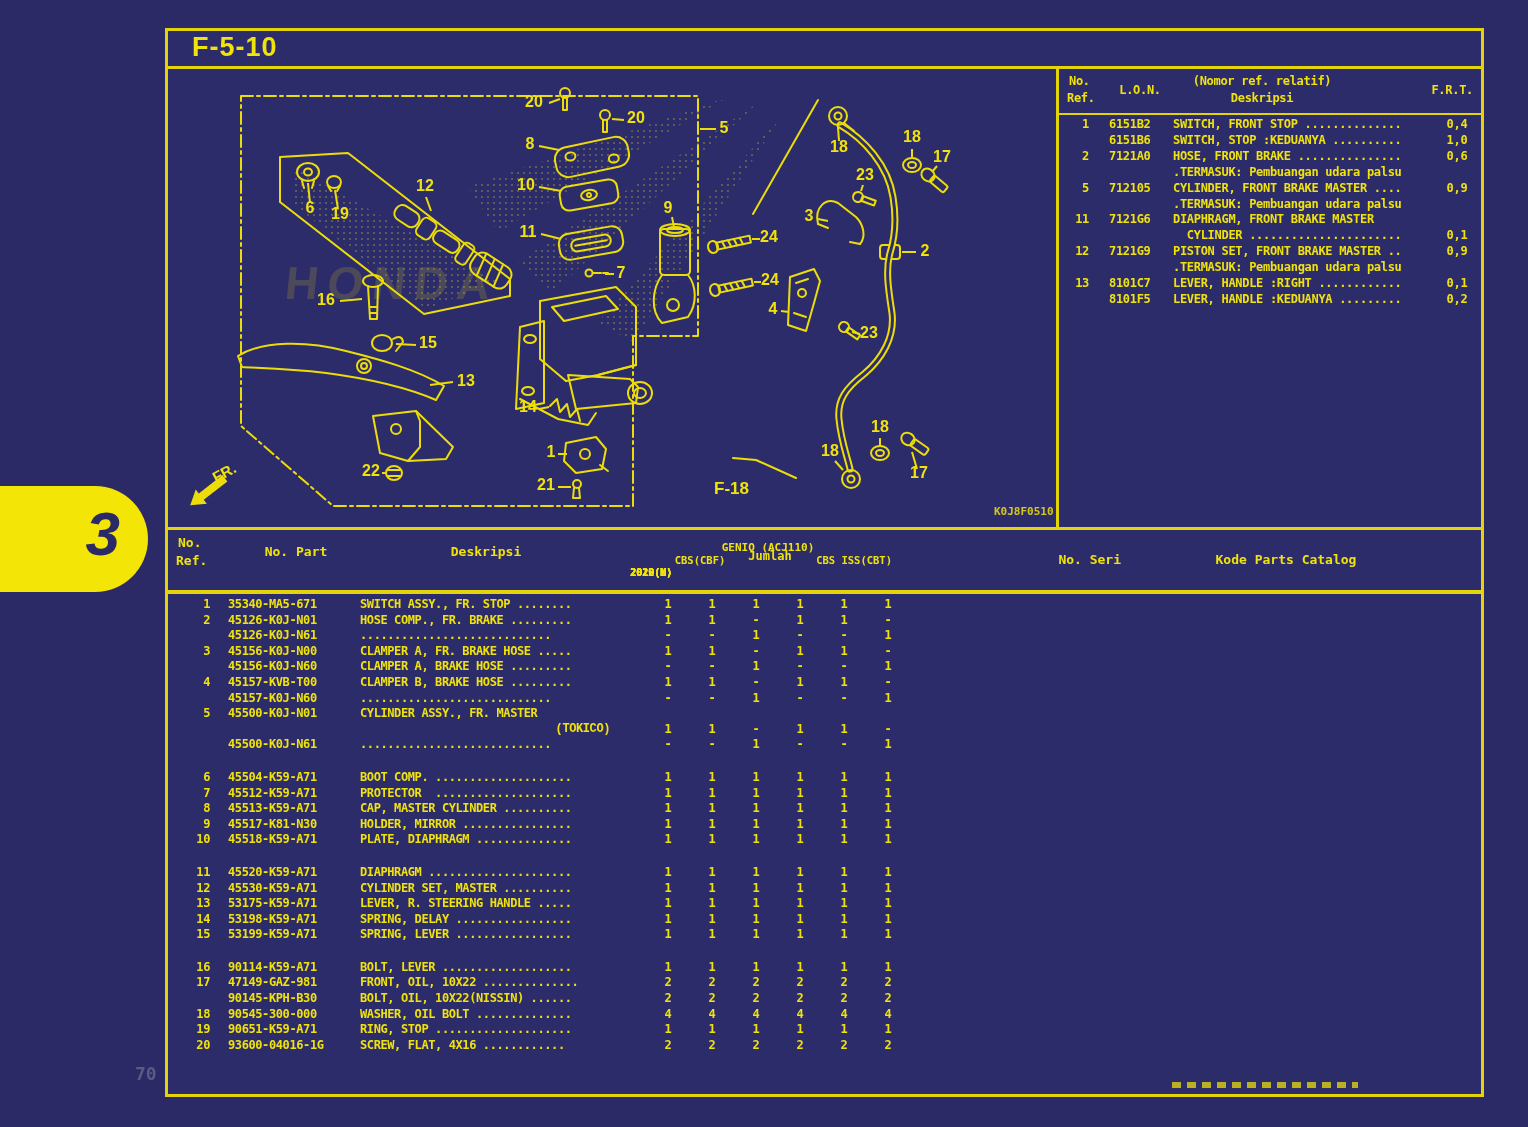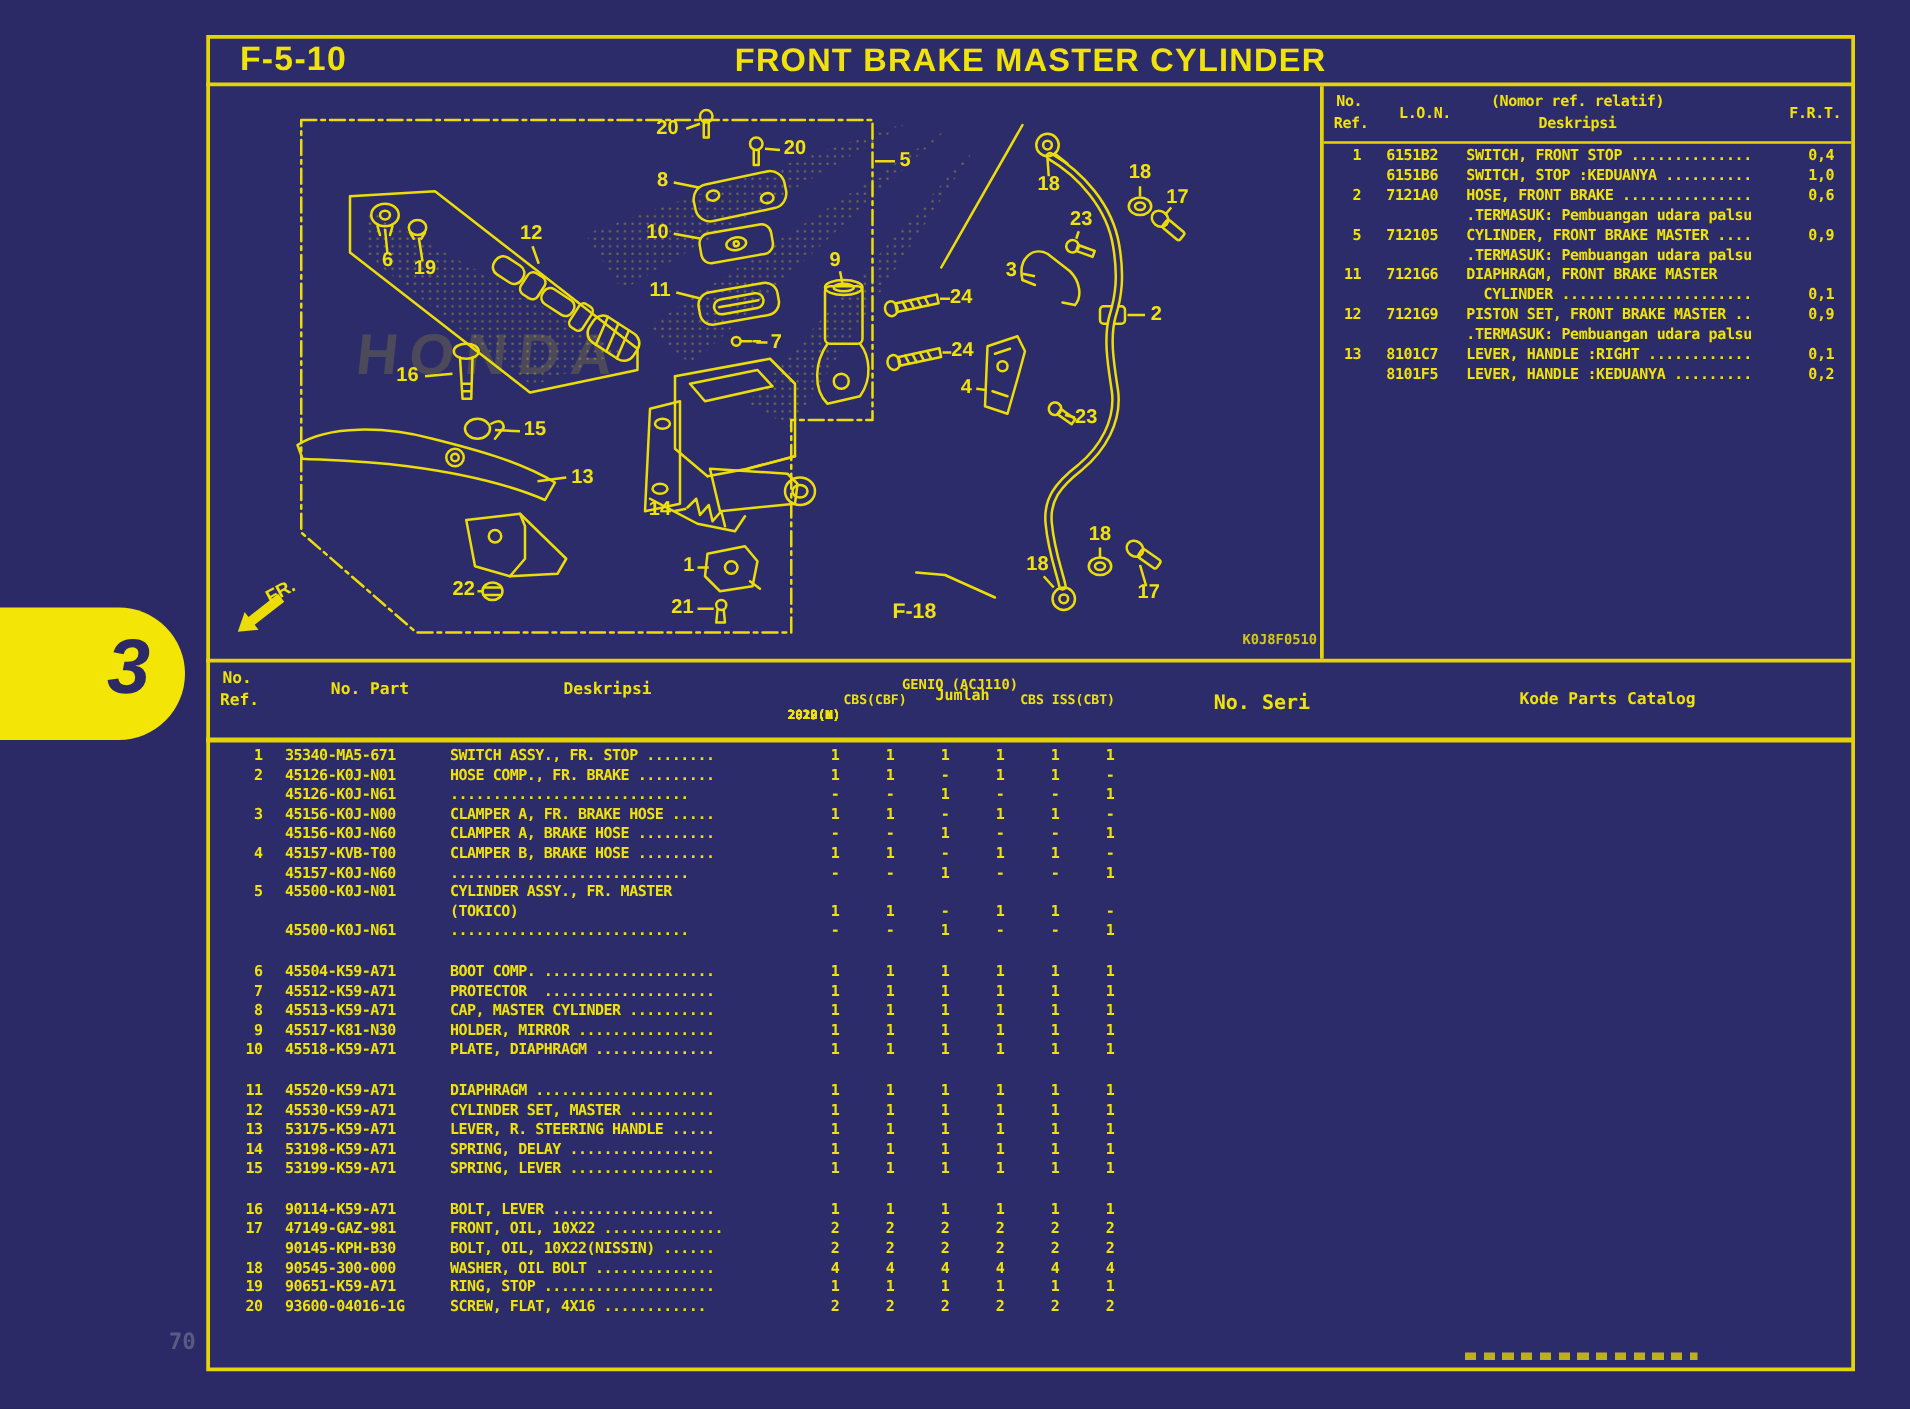--- a/index.html
+++ b/index.html
@@ -21,21 +21,21 @@
   
   .band{position:absolute;left:165px;top:527px;width:1319px;height:60px;border-top:3px solid #e3d40a;border-bottom:3px solid #e3d40a;}
   .band span{position:absolute;font-weight:bold;white-space:pre;}
   
   .ptable{position:absolute;left:168px;top:597px;width:1310px;font-size:12px;font-weight:bold;letter-spacing:-0.4px;}
   .p-row{display:flex;line-height:15.6px;white-space:pre;}
   .p-row.mt{margin-top:17px;}
   .p-ref{width:42px;text-align:right;flex:none;}
   .p-part{width:132px;margin-left:18px;flex:none;}
   .p-desc{width:250px;flex:none;overflow:hidden;}
-  .p-desc.right{}
+  .p-desc.right{text-align:right;font-family:Liberation Mono, monospace;}
   .p-q{width:44px;text-align:center;flex:none;}
   .p-q:first-of-type{margin-left:18px;}
   .p-qwrap{display:flex;margin-left:18px;}
   
   .tab3{position:absolute;left:0;top:486px;width:148px;height:106px;background:#f3e606;border-radius:0 56px 56px 0;}
   .tab3 b{position:absolute;right:28px;top:12px;font-family:"Liberation Sans",sans-serif;font-style:italic;font-weight:bold;font-size:62px;color:#2b2a66;}
   .pagenum{position:absolute;left:135px;top:1063px;font-size:18px;font-weight:bold;color:#5a5a85;}
   .fragment{position:absolute;left:1172px;top:1082px;width:186px;height:6px;opacity:.85;
             background:repeating-linear-gradient(90deg,#d5c713 0 9px,transparent 9px 15px);}
   svg text{font-family:"Liberation Sans",sans-serif;font-weight:bold;fill:#f0e20b;}
@@ -44,21 +44,20 @@
 <body>
 
 <div class="page">
 
   <div class="frame"></div>
   <div class="yline" style="left:165px;top:66px;width:1319px;height:3px;"></div>
   <div class="yline" style="left:1056px;top:69px;width:3px;height:458px;"></div>
   <div class="yline" style="left:165px;top:592px;width:1319px;height:2px;"></div>
 
   <div class="code">F-5-10</div>
-  <div class="title">FRONT BRAKE MASTER CYLINDER</div>
 
   <svg style="position:absolute;left:168px;top:69px;" width="888" height="454" viewBox="0 0 888 454">
     <defs>
       <pattern id="dots" width="6" height="6" patternUnits="userSpaceOnUse">
         <circle cx="2" cy="2" r="0.9" fill="#b9ad2e"></circle>
       </pattern>
     </defs>
     <g opacity="0.55">
       <polygon points="560,28 300,118 330,163" fill="url(#dots)"></polygon>
       <polygon points="590,34 350,193 385,223" fill="url(#dots)"></polygon>
@@ -353,21 +352,21 @@
   <div class="band">
     <span style="left:13px;top:5px;font-size:13px;">No.</span>
     <span style="left:11px;top:23px;font-size:13px;">Ref.</span>
     <span style="left:81px;top:14px;width:100px;text-align:center;font-size:13px;">No. Part</span>
     <span style="left:256px;top:14px;width:130px;text-align:center;font-size:13px;">Deskripsi</span>
     <span style="left:535px;top:-1px;width:140px;text-align:center;font-size:12px;margin-top:20px;">Jumlah</span>
     <span style="left:533px;top:11px;width:140px;text-align:center;font-size:11px;">GENIO (ACJ110)</span>
     <span style="left:485px;top:24px;width:100px;text-align:center;font-size:10.5px;">CBS(CBF)</span>
     <span style="left:627px;top:24px;width:100px;text-align:right;font-size:10.5px;">CBS ISS(CBT)</span>
     <span id="year-row" style="left:464px;top:37px;display:flex;"><span class="" style="width: 44.5px; text-align: center; font-size: 10px;">2019(L)</span><span class="" style="width: 44.5px; text-align: center; font-size: 10px;">2020(M)</span><span class="" style="width: 44.5px; text-align: center; font-size: 10px;">2022(N)</span><span class="" style="width: 44.5px; text-align: center; font-size: 10px;">2019(L)</span><span class="" style="width: 44.5px; text-align: center; font-size: 10px;">2020(M)</span><span class="" style="width: 44.5px; text-align: center; font-size: 10px;">2022(N)</span></span>
-    <span style="left:806px;top:22px;width:150px;text-align:left;font-size:16px;">No. Seri</span>
+    <span style="left:806px;top:22px;width:150px;text-align:right;font-size:13px;">No. Seri</span>
     <span style="left:1021px;top:22px;width:200px;text-align:center;font-size:13px;">Kode Parts Catalog</span>
   </div>
 
   <div class="ptable" id="parts-rows">
       <div class="p-row"><span class="p-ref">1</span><span class="p-part">35340-MA5-671</span><span class="p-desc">SWITCH ASSY., FR. STOP ........</span><span class="p-qwrap"><span class="p-q">1</span><span class="p-q">1</span><span class="p-q">1</span><span class="p-q">1</span><span class="p-q">1</span><span class="p-q">1</span></span></div>
       <div class="p-row"><span class="p-ref">2</span><span class="p-part">45126-K0J-N01</span><span class="p-desc">HOSE COMP., FR. BRAKE .........</span><span class="p-qwrap"><span class="p-q">1</span><span class="p-q">1</span><span class="p-q">-</span><span class="p-q">1</span><span class="p-q">1</span><span class="p-q">-</span></span></div>
       <div class="p-row"><span class="p-ref"></span><span class="p-part">45126-K0J-N61</span><span class="p-desc">............................</span><span class="p-qwrap"><span class="p-q">-</span><span class="p-q">-</span><span class="p-q">1</span><span class="p-q">-</span><span class="p-q">-</span><span class="p-q">1</span></span></div>
       <div class="p-row"><span class="p-ref">3</span><span class="p-part">45156-K0J-N00</span><span class="p-desc">CLAMPER A, FR. BRAKE HOSE .....</span><span class="p-qwrap"><span class="p-q">1</span><span class="p-q">1</span><span class="p-q">-</span><span class="p-q">1</span><span class="p-q">1</span><span class="p-q">-</span></span></div>
       <div class="p-row"><span class="p-ref"></span><span class="p-part">45156-K0J-N60</span><span class="p-desc">CLAMPER A, BRAKE HOSE .........</span><span class="p-qwrap"><span class="p-q">-</span><span class="p-q">-</span><span class="p-q">1</span><span class="p-q">-</span><span class="p-q">-</span><span class="p-q">1</span></span></div>
       <div class="p-row"><span class="p-ref">4</span><span class="p-part">45157-KVB-T00</span><span class="p-desc">CLAMPER B, BRAKE HOSE .........</span><span class="p-qwrap"><span class="p-q">1</span><span class="p-q">1</span><span class="p-q">-</span><span class="p-q">1</span><span class="p-q">1</span><span class="p-q">-</span></span></div>

